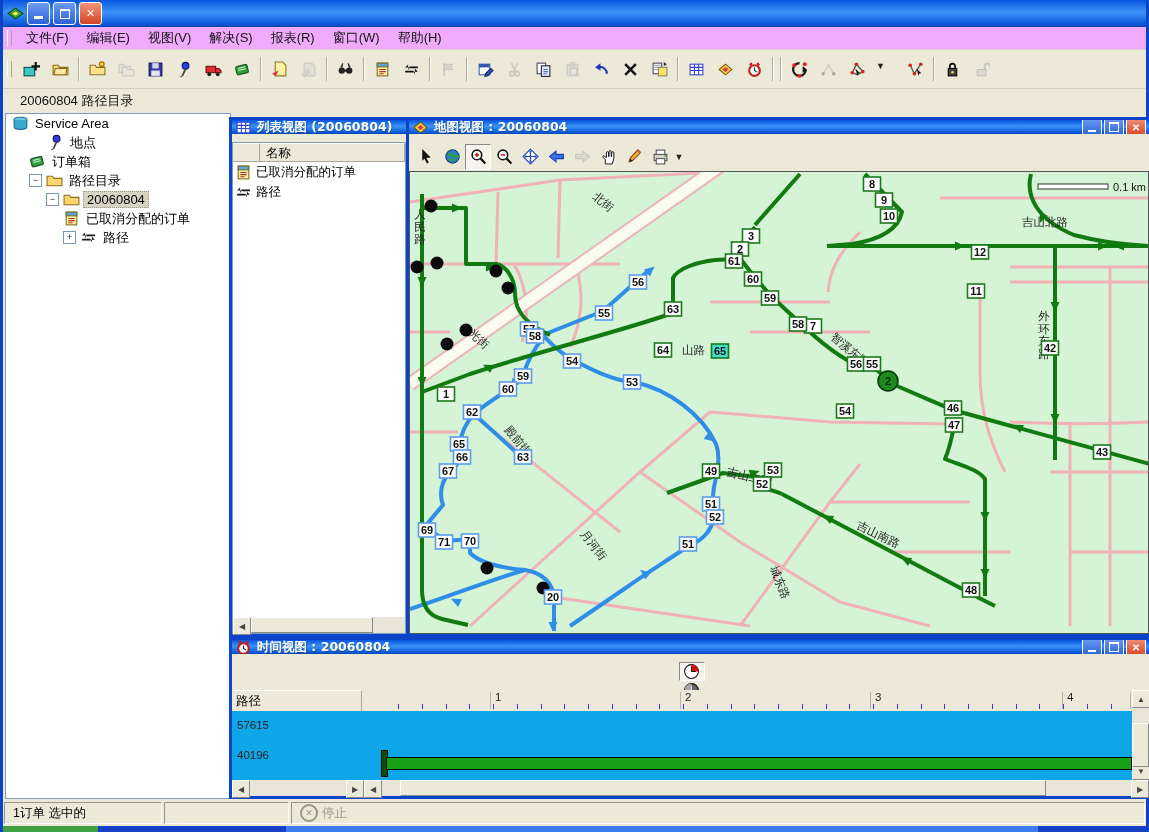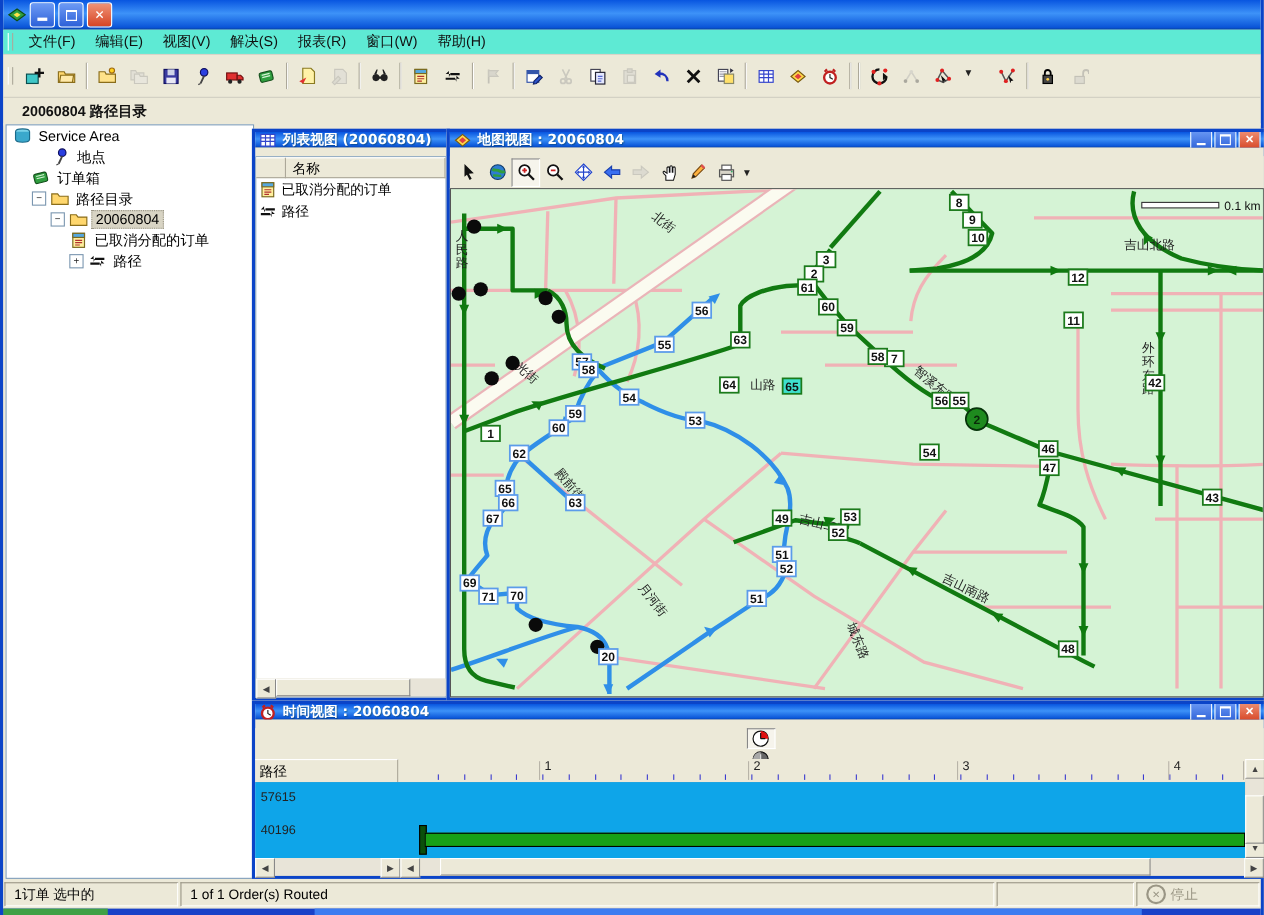--- a/index.html
+++ b/index.html
@@ -8,28 +8,28 @@
   
   .xp-title{height:27px;background:linear-gradient(180deg,#0855e0 0%,#3d92f8 45%,#0a55d8 92%,#073f9e 100%);
     display:flex;align-items:center;padding:0 4px;color:#fff;}
   .xp-title .t-text{font-family:"DejaVu Sans",sans-serif;font-weight:bold;font-size:14px;margin-left:6px;text-shadow:1px 1px 1px #0336; flex:1;}
   .t-btn{width:21px;height:21px;margin-left:3px;border:1px solid #fff;border-radius:3px;
     background:linear-gradient(180deg,#6d9bf5,#2d61d8);display:flex;align-items:center;justify-content:center;color:#fff;font-size:11px;}
   .t-btn.close{background:linear-gradient(180deg,#f09478,#d64424);}
   .t-btn .minbar{width:9px;height:3px;background:#fff;margin-top:8px;}
   .t-btn .restore{width:8px;height:7px;border:1px solid #fff;border-top:2px solid #fff;background:transparent;}
   
-  #menubar{height:22px;background:#5eead4;display:flex;align-items:center;border-bottom:1px solid #d8d4c8;padding-left:2px;}
+  #menubar{height:22px;background:#f0abfc;display:flex;align-items:center;border-bottom:1px solid #d8d4c8;padding-left:2px;}
   .grip{width:3px;height:16px;border-left:1px solid #fff;border-right:1px solid #aca899;margin:0 5px 0 2px;}
   .menu-item{padding:2px 9px;font-size:13px;color:#111;}
   #toolbar{height:38px;background:#ece9d8;display:flex;align-items:center;border-bottom:1px solid #cfccc0;padding-left:2px;}
   .tb-btn{width:27px;height:27px;display:flex;align-items:center;justify-content:center;border:1px solid transparent;}
   .tb-btn.disabled{opacity:.40;filter:grayscale(1);}
   .tb-sep{width:1px;height:24px;background:#aca899;border-right:1px solid #fff;margin:0 3px;}
-  #pathbar{height:24px;background:#ece9d8;display:flex;align-items:center;font-size:13px;color:#111;padding-left:17px;border-bottom:1px solid #d8d4c8;font-weight:bold;}
+  #pathbar{height:24px;background:#ece9d8;display:flex;align-items:center;font-size:13px;color:#111;padding-left:17px;border-bottom:1px solid #d8d4c8;}
   
   #workspace{position:absolute;top:112px;left:0;right:0;bottom:32px;background:#ece9d8;}
   #treepanel{position:absolute;left:2px;top:1px;width:224px;bottom:1px;background:#fff;
     border:1px solid #7f9db9;overflow:hidden;font-size:13px;}
   .tree-row{display:flex;align-items:center;height:19px;white-space:nowrap;}
   .tree-row .lbl{padding:0 3px;margin-left:3px;}
   .tree-row.selected .lbl{background:#d8d4c4;border:1px dotted #9a9685;}
   .expander{width:11px;height:11px;border:1px solid #7a96b0;background:#fff;display:inline-flex;align-items:center;justify-content:center;
     font-size:9px;line-height:9px;color:#222;margin-right:4px;flex:none;}
   .ticon{width:17px;height:17px;flex:none;display:inline-flex;}
@@ -1077,21 +1077,20 @@
             <div class="sb-thumb" style="margin-left:18px;width:86%;"></div>
           </div>
         <div class="sb-btn">▶</div>
       </div>
     </div>
 
   </div>
 
   <div id="statusbar">
     <div class="st-panel" style="width:158px;">1订单 选中的</div>
-    <div class="st-panel" style="width:740px;">1 of 1 Order(s) Routed</div>
     <div class="st-panel" style="width:125px;"></div>
     <div class="st-panel st-stop" style="flex:1;">
       <span class="stop-icon">✕</span>
       <span>停止</span>
     </div>
   </div>
   <div id="bottomedge">
     <div class="seg-green"></div>
     <div class="seg-light"></div>
   </div>

